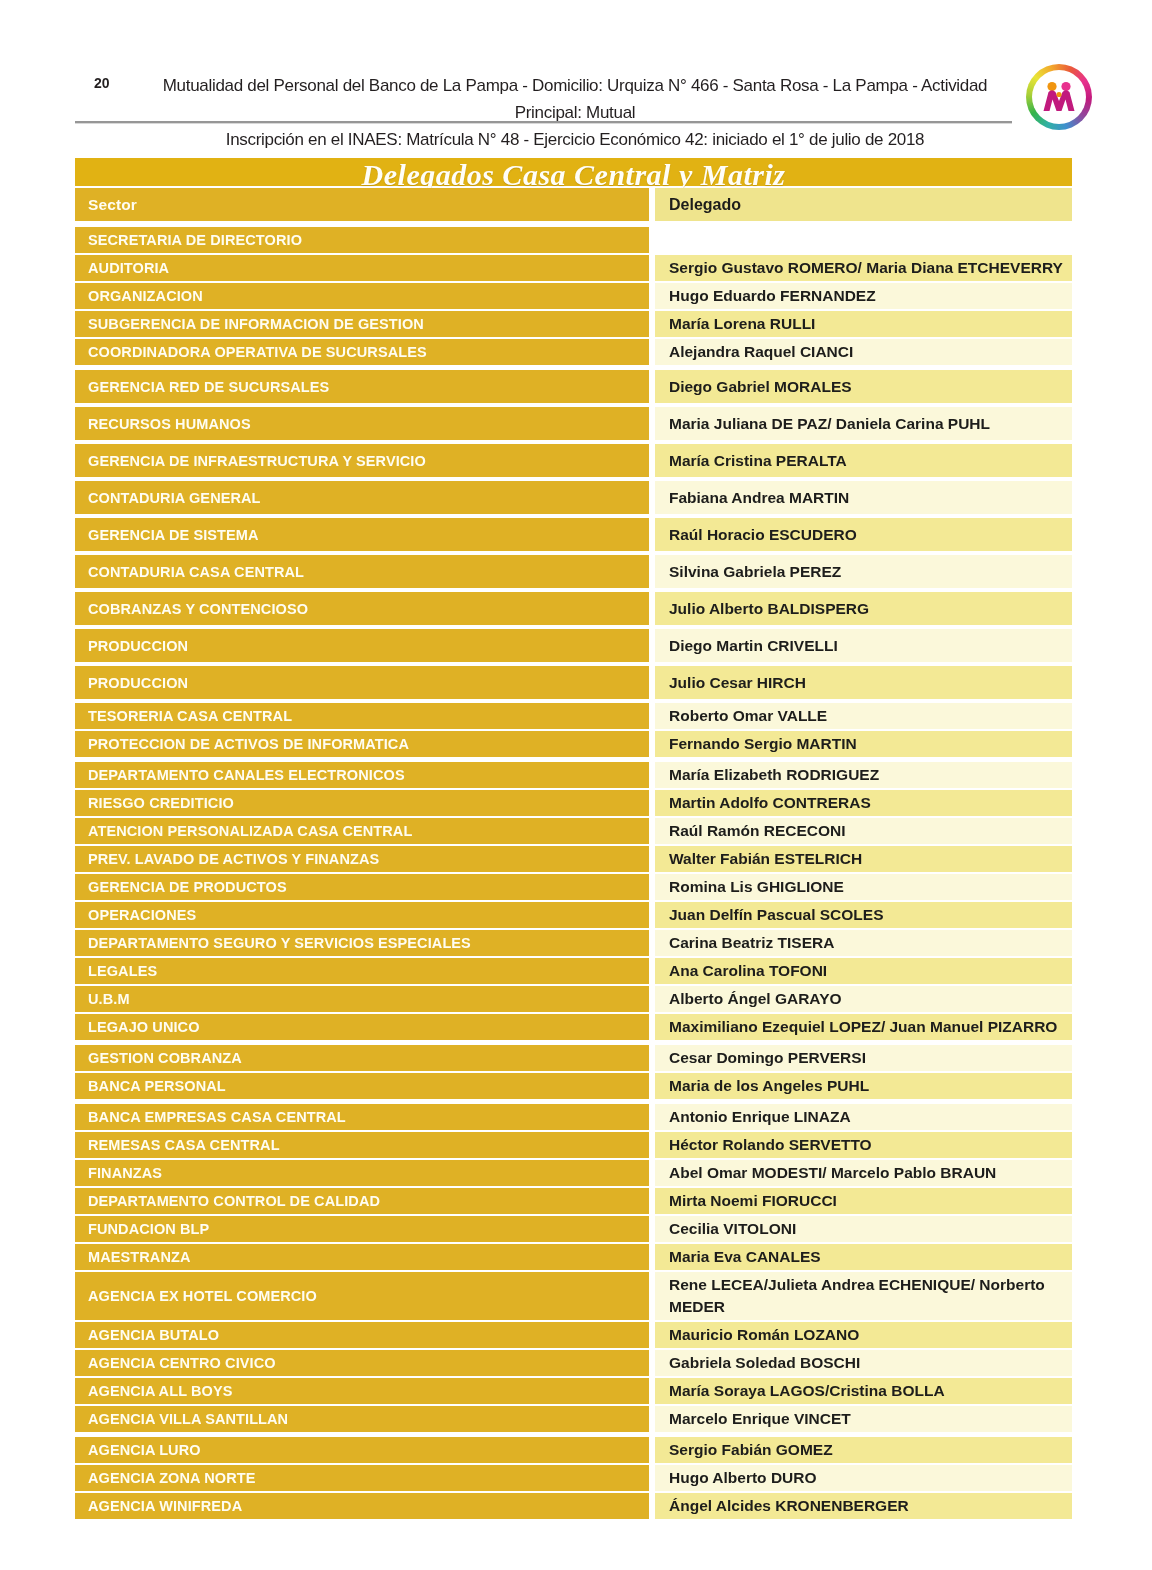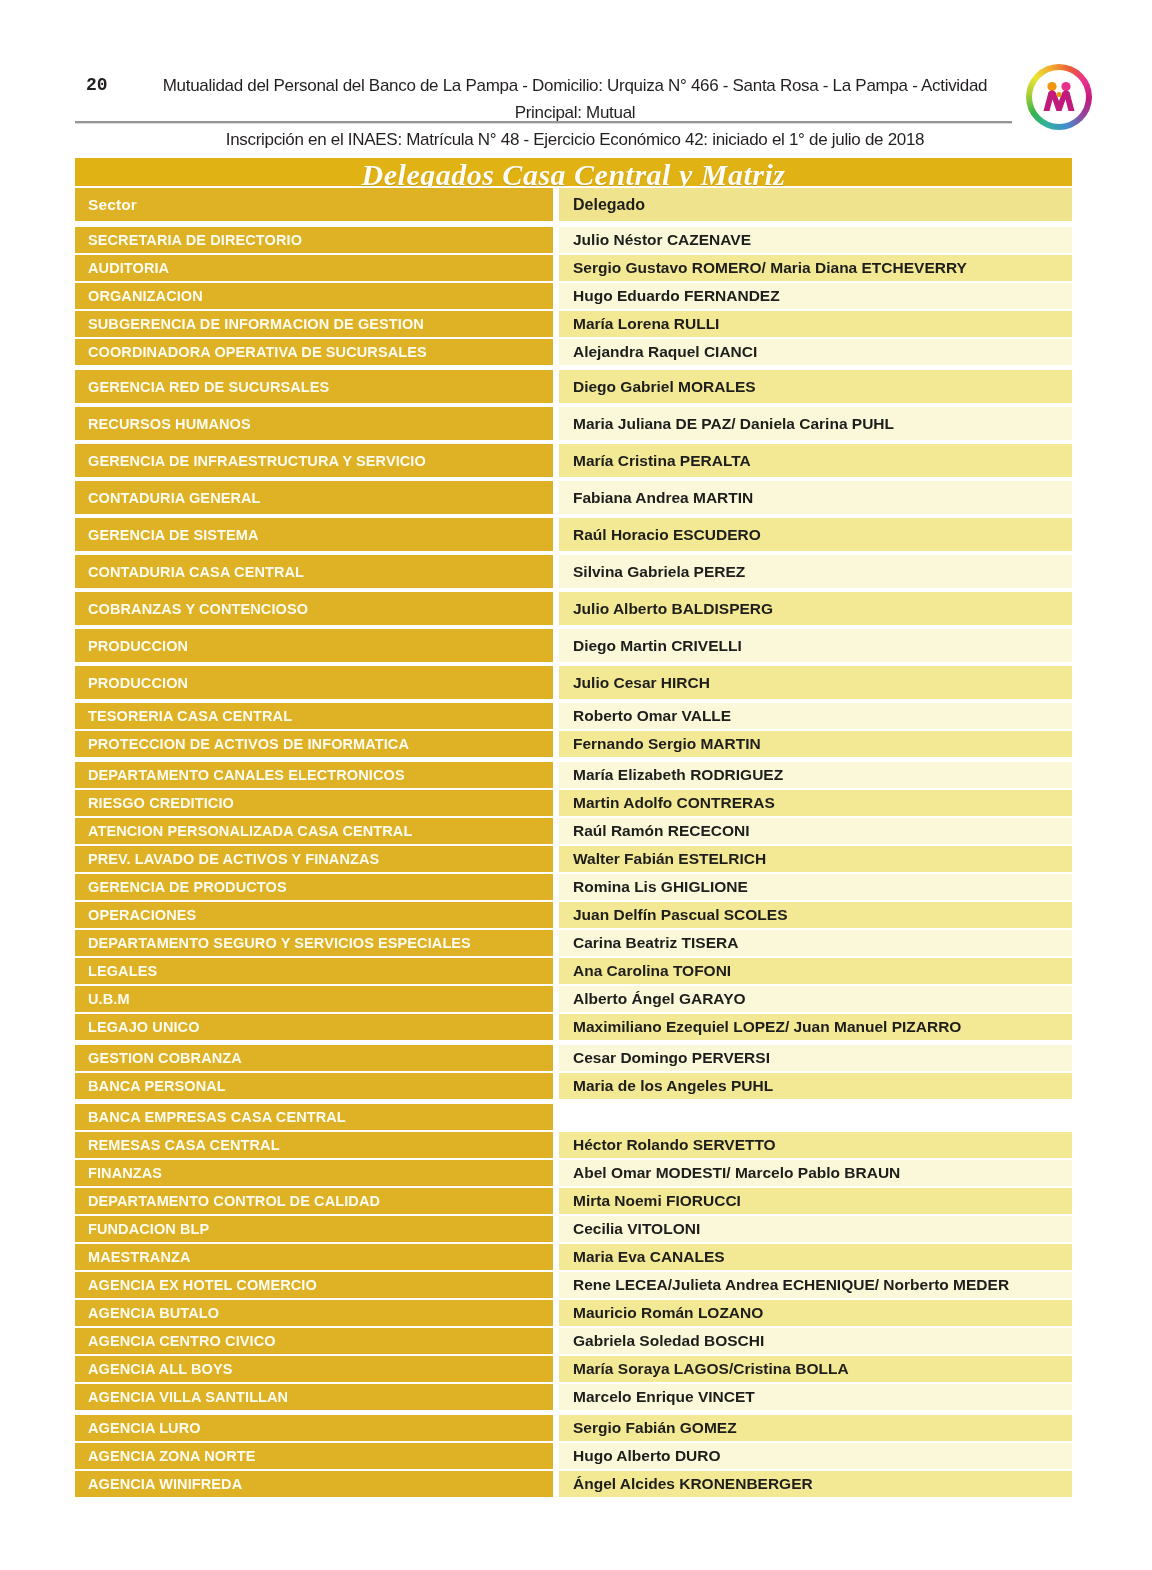--- a/index.html
+++ b/index.html
@@ -6,22 +6,22 @@
   html, body { background: #ffffff; }
   body {
     width: 1152px; height: 1570px;
     font-family: "Liberation Sans", sans-serif;
     position: relative; overflow: hidden;
   }
   .page { position: relative; width: 1152px; height: 1570px; background: #fff; }
 
   
   .pagenum {
-    position: absolute; left: 86px; top: 75px;
-    font-size: 18px; font-weight: bold; color: #231f20; font-family: Liberation Mono, monospace;
+    position: absolute; left: 94px; top: 75px;
+    font-size: 14px; font-weight: bold; color: #231f20;
   }
   .header-text {
     position: absolute; left: 135px; top: 72px; width: 880px;
     text-align: center; font-size: 17px; font-weight: normal;
     color: #231f20; line-height: 27px; letter-spacing: -0.3px;
   }
   .rule {
     position: absolute; left: 75px; top: 121px; width: 937px; height: 3px;
     background: #969696; border-bottom: 1px solid #d8d8d8;
   }
@@ -45,21 +45,21 @@
     height: 28px; line-height: 33px; margin-bottom: 2px;
     background: #e1b213; color: #fffef8;
     font-family: "Liberation Serif", serif; font-style: italic; font-weight: bold;
     font-size: 30px; text-align: center; letter-spacing: 0.5px;
     text-shadow: 0 1px 1px rgba(140,100,0,.35);
   }
   .row { display: flex; margin-bottom: 2px; min-height: 26px; }
   .row.tall { min-height: 33px; margin-bottom: 4px; }
   .row.gap { margin-top: 5px; border-radius: 16px; }
   .cell-l {
-    width: 478px; margin-right: 6px; flex: none;
+    width: 574px; margin-right: 6px; flex: none;
     background: #dfb125; color: #fffdf2;
     font-weight: bold; font-size: 14.5px; letter-spacing: 0.1px;
     display: flex; align-items: center; padding: 2px 8px 2px 13px;
   }
   .cell-r {
     flex: 1 1 auto;
     color: #1d1d1b; font-weight: bold; font-size: 15.5px;
     display: flex; align-items: center; padding: 2px 8px 2px 14px;
     line-height: 22px;
   }
@@ -99,23 +99,20 @@
 
   <div class="table">
     <div class="title">Delegados Casa Central y Matriz</div>
     <div class="row thead">
       <div class="cell-l">Sector</div>
       <div class="cell-r">Delegado</div>
     </div>
     <div id="rows">
         <div class="row">
           <div class="cell-l">SECRETARIA DE DIRECTORIO</div>
-          <div class="cell-r light">
-            <span>Julio Néstor CAZENAVE</span>
-          </div>
         </div>
         <div class="row">
           <div class="cell-l">AUDITORIA</div>
           <div class="cell-r med">
             <span>Sergio Gustavo ROMERO/ Maria Diana ETCHEVERRY</span>
           </div>
         </div>
         <div class="row">
           <div class="cell-l">ORGANIZACION</div>
           <div class="cell-r light">
@@ -267,20 +264,23 @@
           </div>
         </div>
         <div class="row">
           <div class="cell-l">BANCA PERSONAL</div>
           <div class="cell-r med">
             <span>Maria de los Angeles PUHL</span>
           </div>
         </div>
         <div class="row gap">
           <div class="cell-l">BANCA EMPRESAS CASA CENTRAL</div>
+          <div class="cell-r light">
+            <span>Antonio Enrique LINAZA</span>
+          </div>
         </div>
         <div class="row">
           <div class="cell-l">REMESAS CASA CENTRAL</div>
           <div class="cell-r med">
             <span>Héctor Rolando SERVETTO</span>
           </div>
         </div>
         <div class="row">
           <div class="cell-l">FINANZAS</div>
           <div class="cell-r light">

